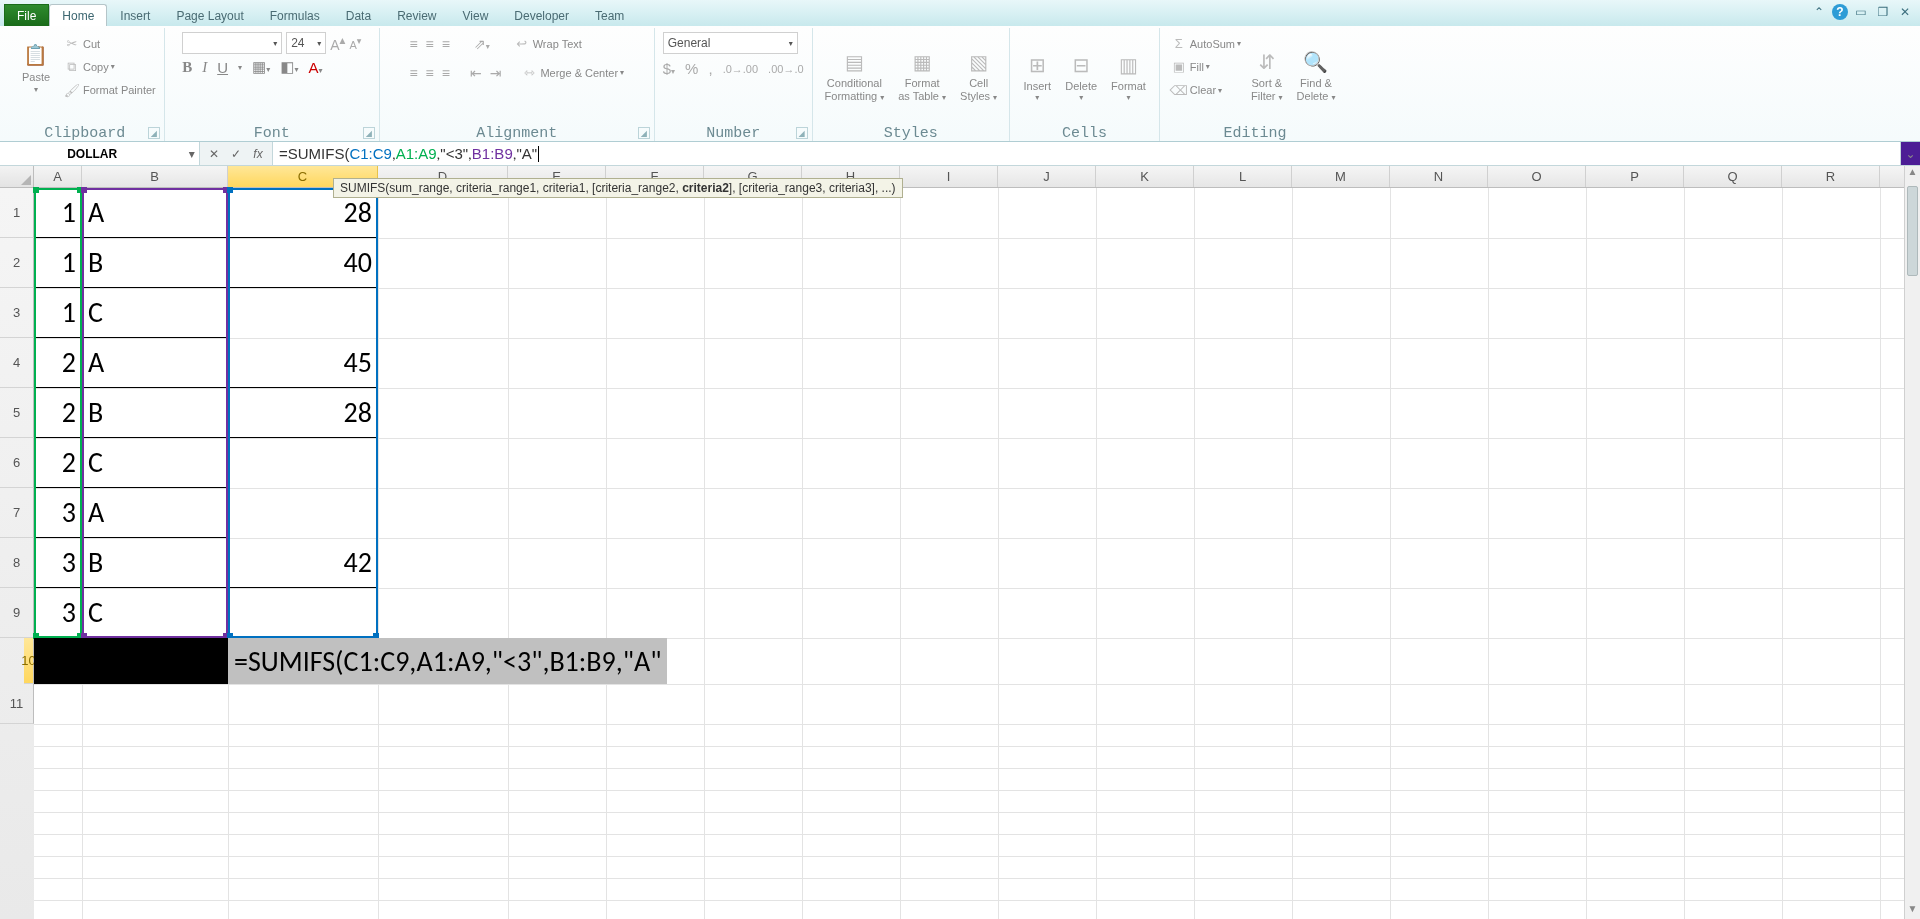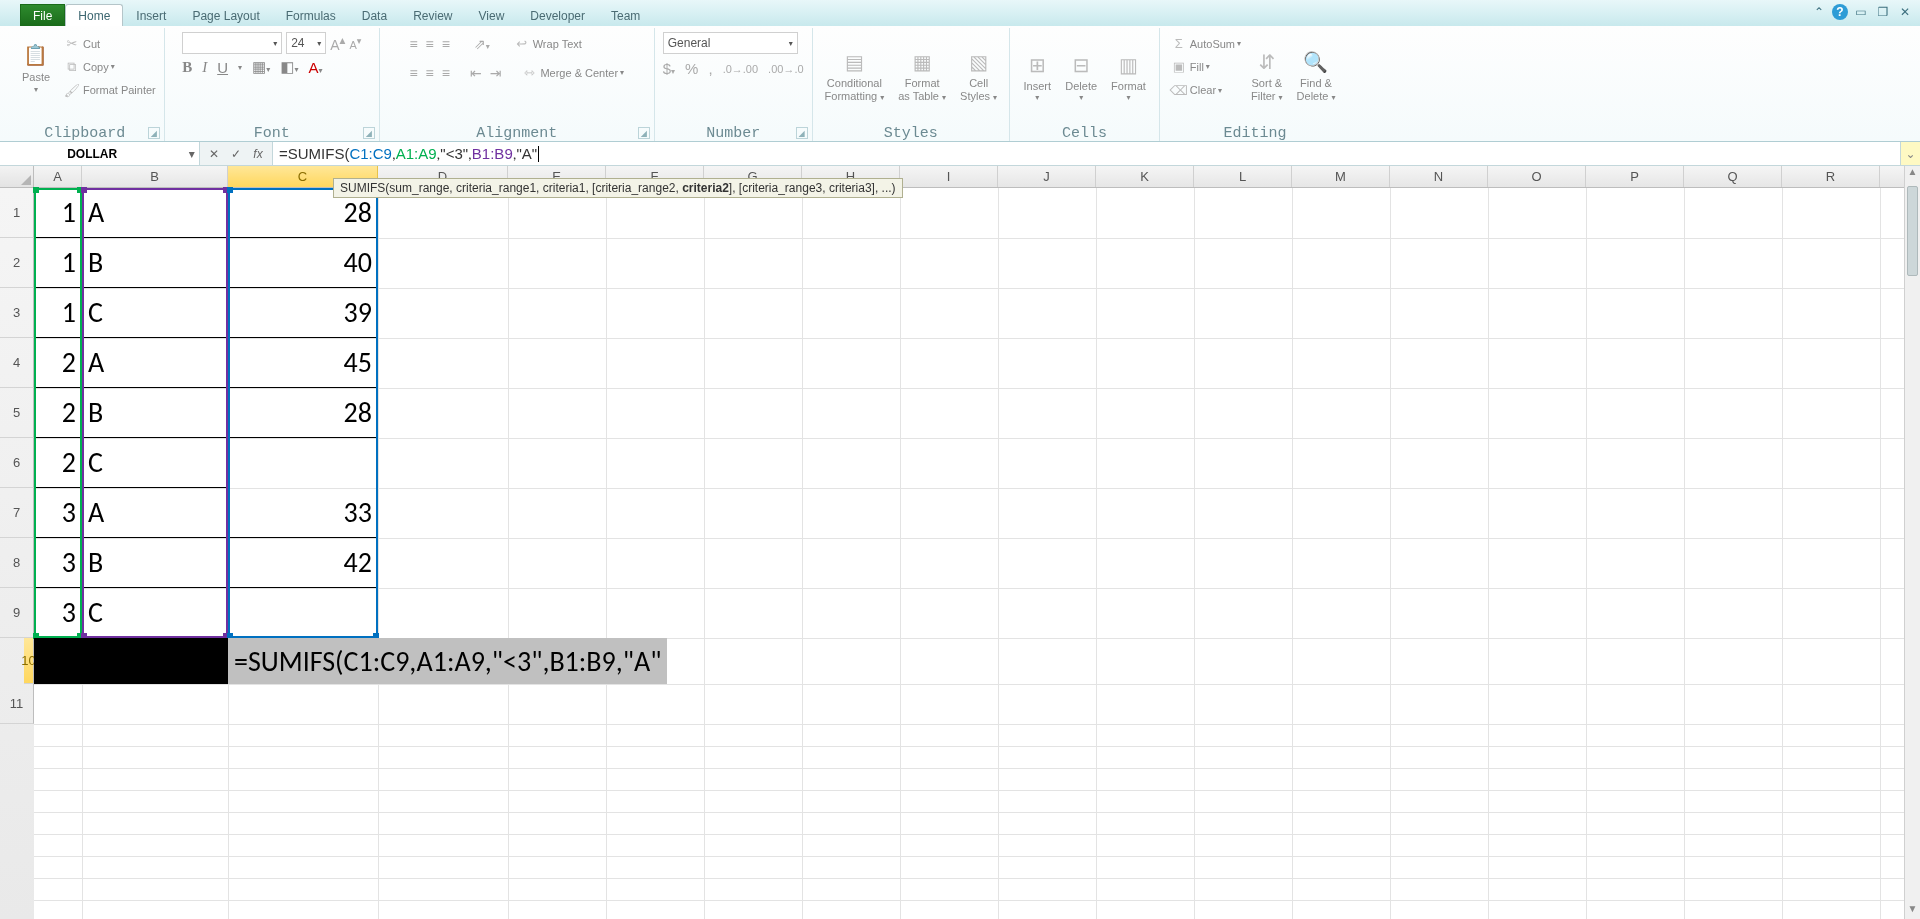--- a/index.html
+++ b/index.html
@@ -1,42 +1,42 @@
 <!DOCTYPE html>
 <html><head>
 <meta charset="utf-8">
 <style>
 * { margin:0; padding:0; box-sizing:border-box; font-family:"Segoe UI",Tahoma,sans-serif; }
 body { width:1920px; height:919px; overflow:hidden; background:#fff; font-size:12px; color:#333; }
 
 
 .menu-bar { height:26px; background:linear-gradient(to bottom,#e8f7f9 0%,#c8e9ed 100%); display:flex; align-items:flex-end; padding:0 0 0 4px; position:relative; }
 .menu-bar .tab { height:22px; line-height:22px; padding:0 12px; font-size:12px; color:#4a6b73; border:1px solid transparent; border-bottom:none; cursor:default; }
-.menu-bar .tab.file { background:linear-gradient(to bottom,#2e8b2e,#1a6b1a); color:#fff; border-color:#1a6b1a;margin-left:16px; }
+.menu-bar .tab.file { background:linear-gradient(to bottom,#2e8b2e,#1a6b1a); color:#fff; border-color:#1a6b1a; }
 .menu-bar .tab.active { background:#fff; border-color:#b5c5c9; border-radius:3px 3px 0 0; color:#3c6670; }
 .menu-bar .win-controls { position:absolute; right:6px; top:4px; display:flex; gap:4px; }
 .menu-bar .win-controls span { width:18px; height:16px; display:flex; align-items:center; justify-content:center; color:#3c6f7e; font-size:12px; }
 
 
 .ribbon { height:116px; background:linear-gradient(to bottom,#fefefe 0%,#f5fbfc 100%); border-bottom:1px solid #b0cdd3; display:flex; padding:2px 6px 0 6px; gap:0; overflow:hidden; }
 .group { display:flex; flex-direction:column; align-items:center; padding:4px 8px 0 8px; border-right:1px solid #d5e6ea; position:relative; }
 .group-body { flex:1; display:flex; align-items:flex-start; gap:6px; color:#aaa; }
 .group-label { height:18px; font-size:15px; color:#6c8a92; padding-top:2px; text-align:center; width:100%;font-family:Liberation Mono, monospace; }
 .group-launcher { position:absolute; right:4px; bottom:2px; width:12px; height:12px; border:1px solid #bcd4d9; font-size:8px; color:#8fb2b9; display:flex; align-items:center; justify-content:center; }
 
 .big-btn { display:flex; flex-direction:column; align-items:center; justify-content:center; width:44px; height:70px; font-size:11px; color:#888; gap:2px; }
 .big-btn2 { display:flex; flex-direction:column; align-items:center; justify-content:flex-end; height:70px; font-size:11px; color:#888; gap:1px; padding:0 4px;}
 .ico { width:28px; height:28px; display:flex; align-items:center; justify-content:center; font-size:20px; color:#bbb; }
 .ico-sm { width:16px; height:16px; display:inline-flex; align-items:center; justify-content:center; font-size:13px; color:#bbb; margin-right:3px; }
 .small-row { display:flex; align-items:center; height:23px; font-size:11px; color:#888; white-space:nowrap; }
 .stack { display:flex; flex-direction:column; justify-content:space-around; height:70px; }
 .combo { height:22px; border:1px solid #d0d0d0; background:#fff; display:flex; align-items:center; padding:0 4px; font-size:12px; color:#555; }
 
 
-.formula-row { height:24px; display:flex; align-items:stretch; border-bottom:1px solid #c3d7db; background:#fef9c3; }
+.formula-row { height:24px; display:flex; align-items:stretch; border-bottom:1px solid #c3d7db; background:#4c1d95; }
 .name-box { width:200px; display:flex; align-items:center; border-right:1px solid #c3d7db; background:#fff; }
 .name-box input { border:none; width:100%; padding:0 8px; font-size:12px; text-align:center; font-weight:bold; outline:none; }
 .name-box .dd { width:16px; text-align:center; color:#666; }
 .fx-btns { display:flex; align-items:center; gap:6px; padding:0 6px; color:#666; background:#eef3f4; }
 .fx-btns span { width:16px; text-align:center; font-size:12px; }
 .formula-input { flex:1; background:#fff; border-left:1px solid #c3d7db; display:flex; align-items:center; padding:0 6px; font-family:Calibri,sans-serif; font-size:15px; position:relative;}
 .formula-input .caret { display:inline-block; width:1px; height:16px; background:#000; margin-left:1px;}
 .fexp { font-size:15px; font-family:Calibri,sans-serif;}
 .fexp .c-blue{color:#0070c0;}
 .fexp .c-green{color:#00b050;}
@@ -389,32 +389,30 @@
       <div class="gl-v" style="left: 1748px;"></div>
       <div class="gl-v" style="left: 1846px;"></div>
       <div class="cell cellA" style="left: 0px; top: 0px; width: 48px; height: 50px;">1</div>
       <div class="cell cellB" style="left: 48px; top: 0px; width: 146px; height: 50px;">A</div>
       <div class="cell cellC" style="left: 194px; top: 0px; width: 150px; height: 50px;">28</div>
       <div class="cell cellA" style="left: 0px; top: 50px; width: 48px; height: 50px;">1</div>
       <div class="cell cellB" style="left: 48px; top: 50px; width: 146px; height: 50px;">B</div>
       <div class="cell cellC" style="left: 194px; top: 50px; width: 150px; height: 50px;">40</div>
       <div class="cell cellA" style="left: 0px; top: 100px; width: 48px; height: 50px;">1</div>
       <div class="cell cellB" style="left: 48px; top: 100px; width: 146px; height: 50px;">C</div>
-      <div class="cell cellC" style="left: 194px; top: 100px; width: 150px; height: 50px;">39</div>
       <div class="cell cellA" style="left: 0px; top: 150px; width: 48px; height: 50px;">2</div>
       <div class="cell cellB" style="left: 48px; top: 150px; width: 146px; height: 50px;">A</div>
       <div class="cell cellC" style="left: 194px; top: 150px; width: 150px; height: 50px;">45</div>
       <div class="cell cellA" style="left: 0px; top: 200px; width: 48px; height: 50px;">2</div>
       <div class="cell cellB" style="left: 48px; top: 200px; width: 146px; height: 50px;">B</div>
       <div class="cell cellC" style="left: 194px; top: 200px; width: 150px; height: 50px;">28</div>
       <div class="cell cellA" style="left: 0px; top: 250px; width: 48px; height: 50px;">2</div>
       <div class="cell cellB" style="left: 48px; top: 250px; width: 146px; height: 50px;">C</div>
       <div class="cell cellA" style="left: 0px; top: 300px; width: 48px; height: 50px;">3</div>
       <div class="cell cellB" style="left: 48px; top: 300px; width: 146px; height: 50px;">A</div>
-      <div class="cell cellC" style="left: 194px; top: 300px; width: 150px; height: 50px;">33</div>
       <div class="cell cellA" style="left: 0px; top: 350px; width: 48px; height: 50px;">3</div>
       <div class="cell cellB" style="left: 48px; top: 350px; width: 146px; height: 50px;">B</div>
       <div class="cell cellC" style="left: 194px; top: 350px; width: 150px; height: 50px;">42</div>
       <div class="cell cellA" style="left: 0px; top: 400px; width: 48px; height: 50px;">3</div>
       <div class="cell cellB" style="left: 48px; top: 400px; width: 146px; height: 50px;">C</div>
       <div class="range-green" style="left: 0px; top: 0px; width: 48px; height: 450px;">
         <div class="rh tl"></div>
         <div class="rh tr"></div>
         <div class="rh bl"></div>
         <div class="rh br"></div>

